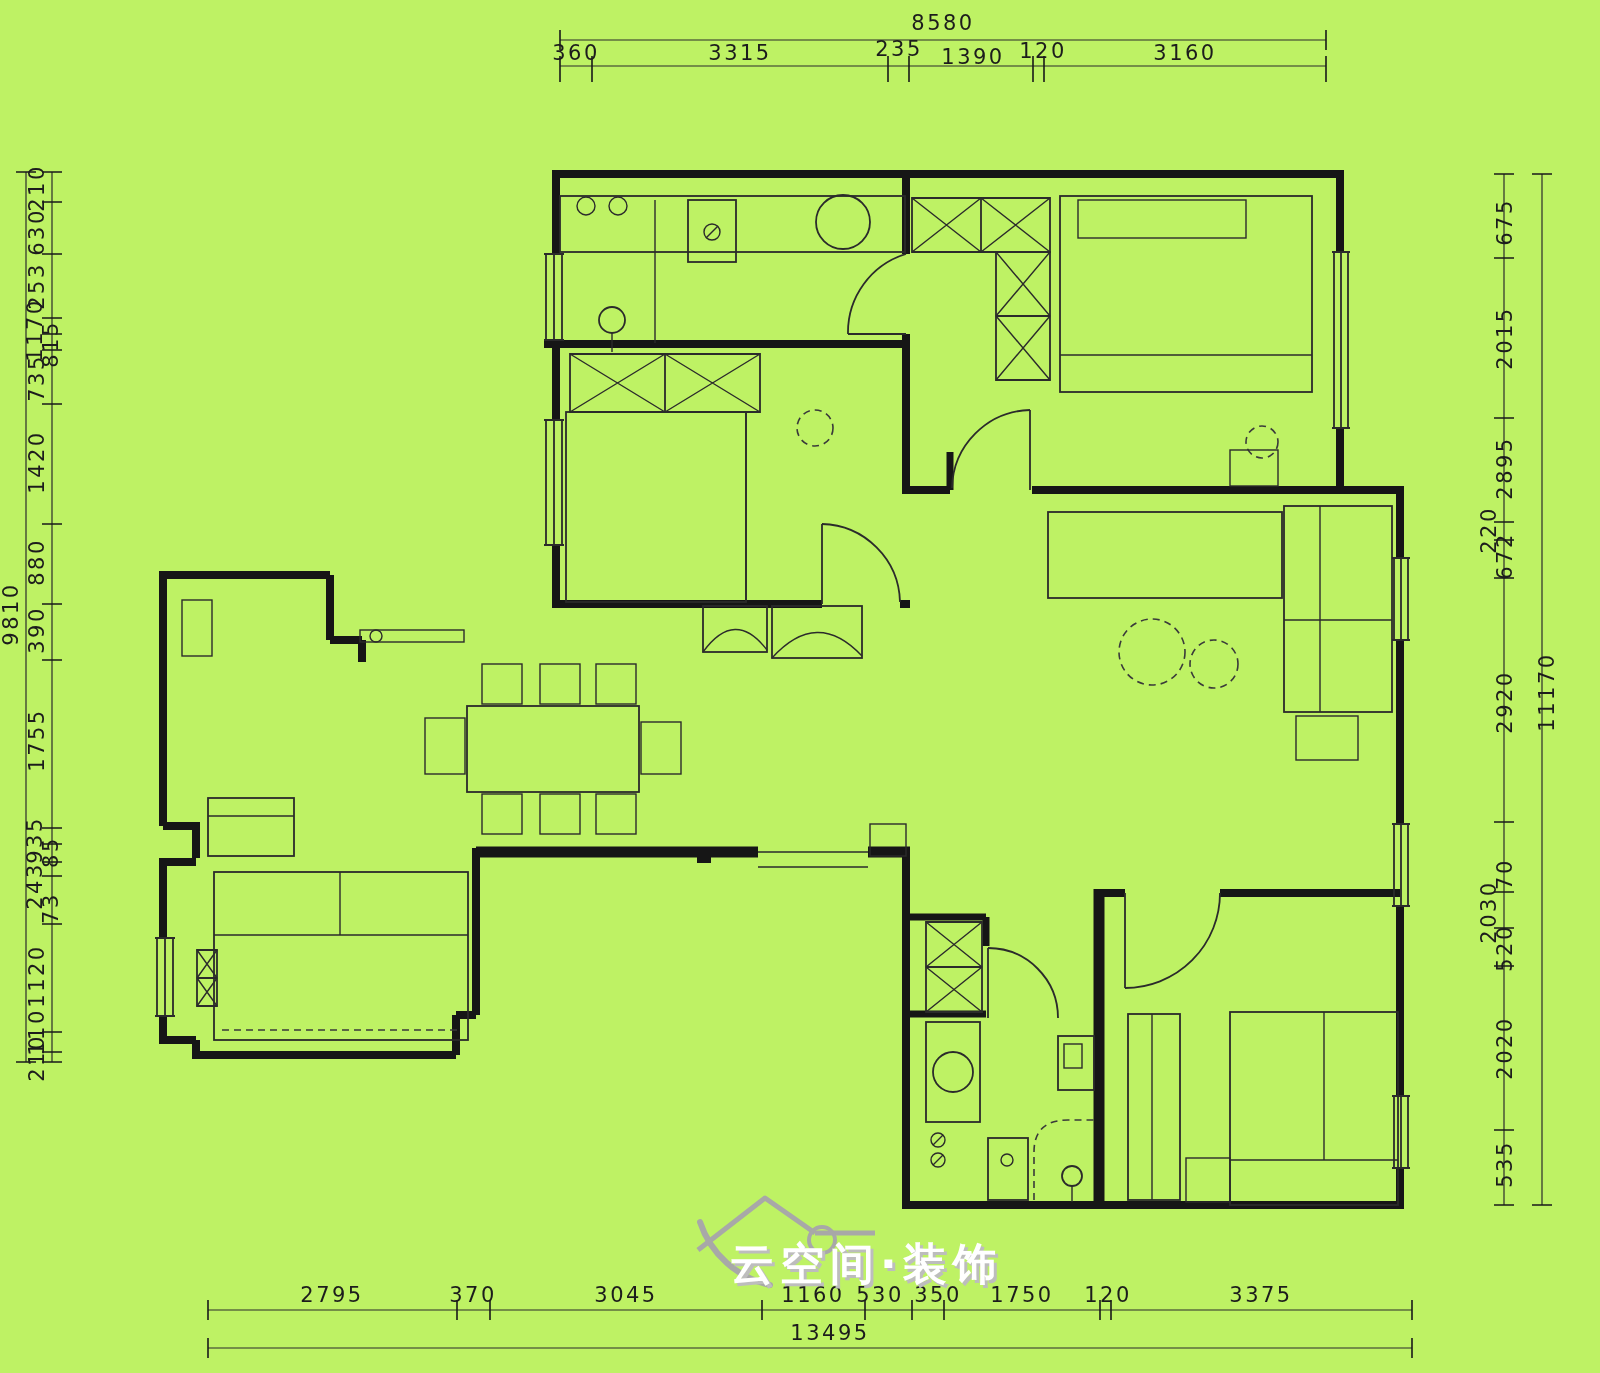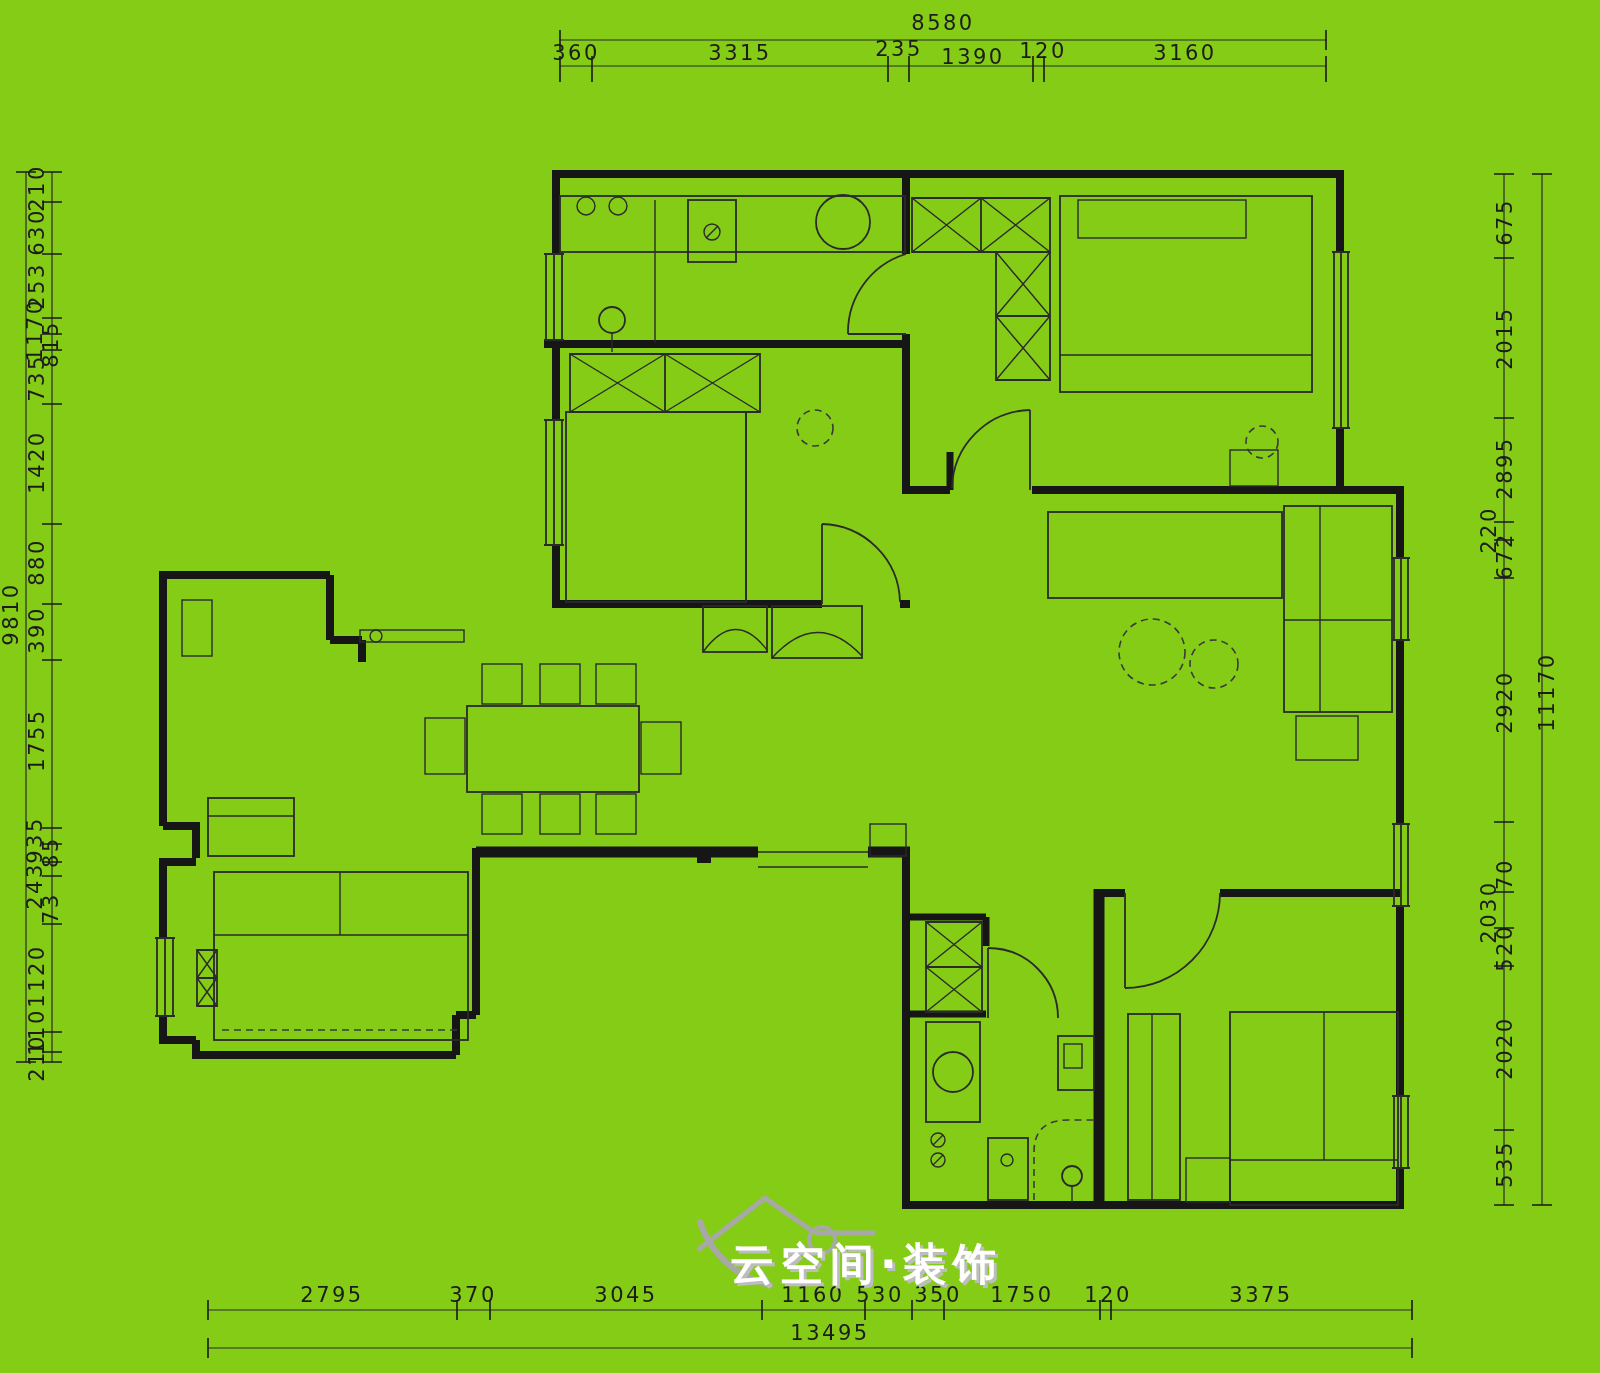--- a/index.html
+++ b/index.html
@@ -1,16 +1,16 @@
 <!DOCTYPE html>
 <html><head>
 <meta charset="utf-8">
 <style>
   html,body{margin:0;padding:0;background:#ffffff;}
-  .stage{width:1600px;height:1373px;position:relative;background:#84cc16;overflow:hidden;}
+  .stage{width:1600px;height:1373px;position:relative;background:#bef264;overflow:hidden;}
   svg{display:block;}
   svg text{font-family:"DejaVu Sans",sans-serif;fill:#1c1c1c;}
   .dim{font-size:21px;letter-spacing:2.5px;}
   .wall{stroke:#161616;stroke-width:8;fill:none;stroke-linecap:butt;}
   .wallthick{stroke:#161616;stroke-width:11;fill:none;}
   .wall7{stroke:#161616;stroke-width:7;fill:none;}
   .thin{stroke:#2b2b2b;stroke-width:1.8;fill:none;}
   .thin2{stroke:#2b2b2b;stroke-width:1.4;fill:none;}
   .dash{stroke:#3a3a3a;stroke-width:1.6;fill:none;stroke-dasharray:7 5;}
   .dimline{stroke:#2a2a2a;stroke-width:1.2;fill:none;}

